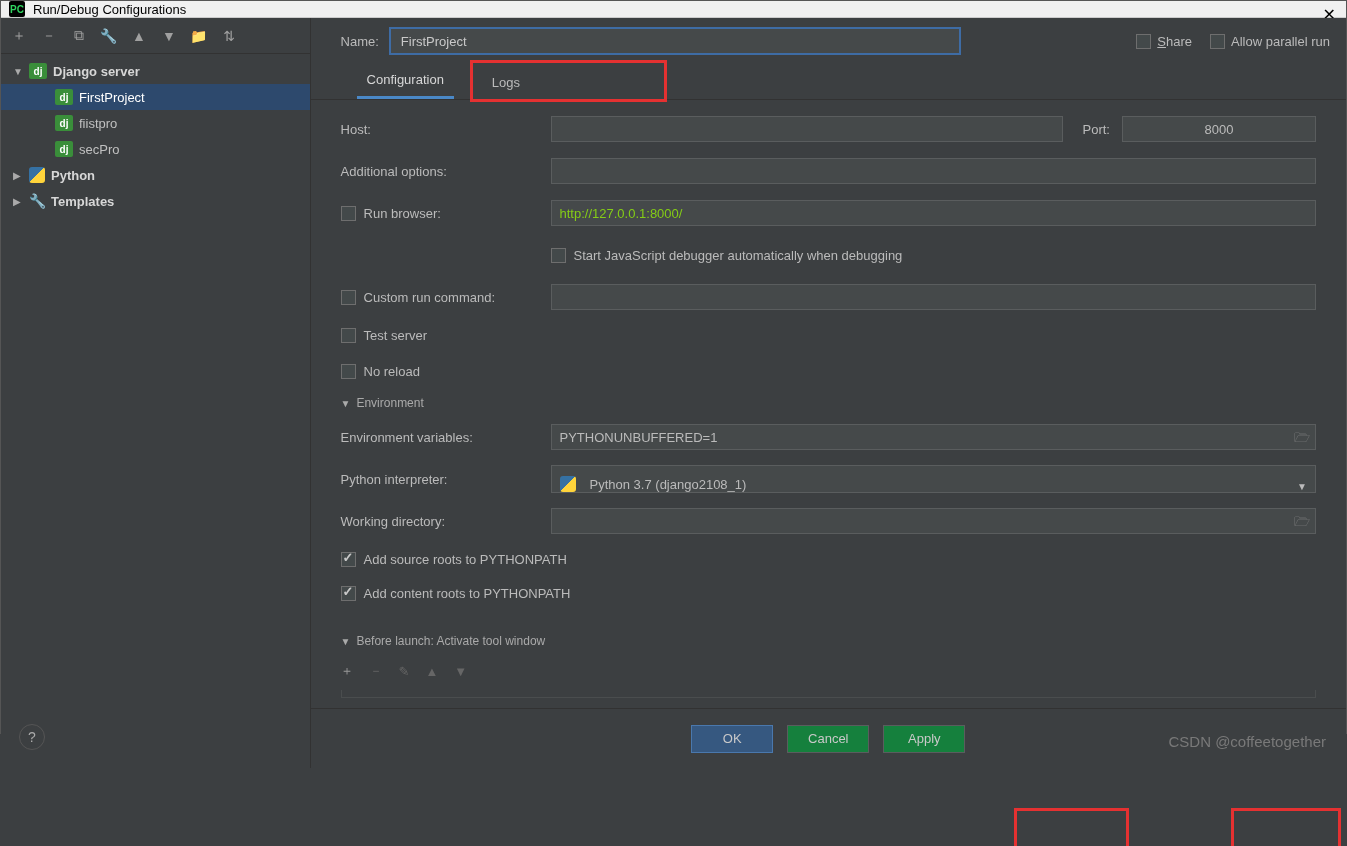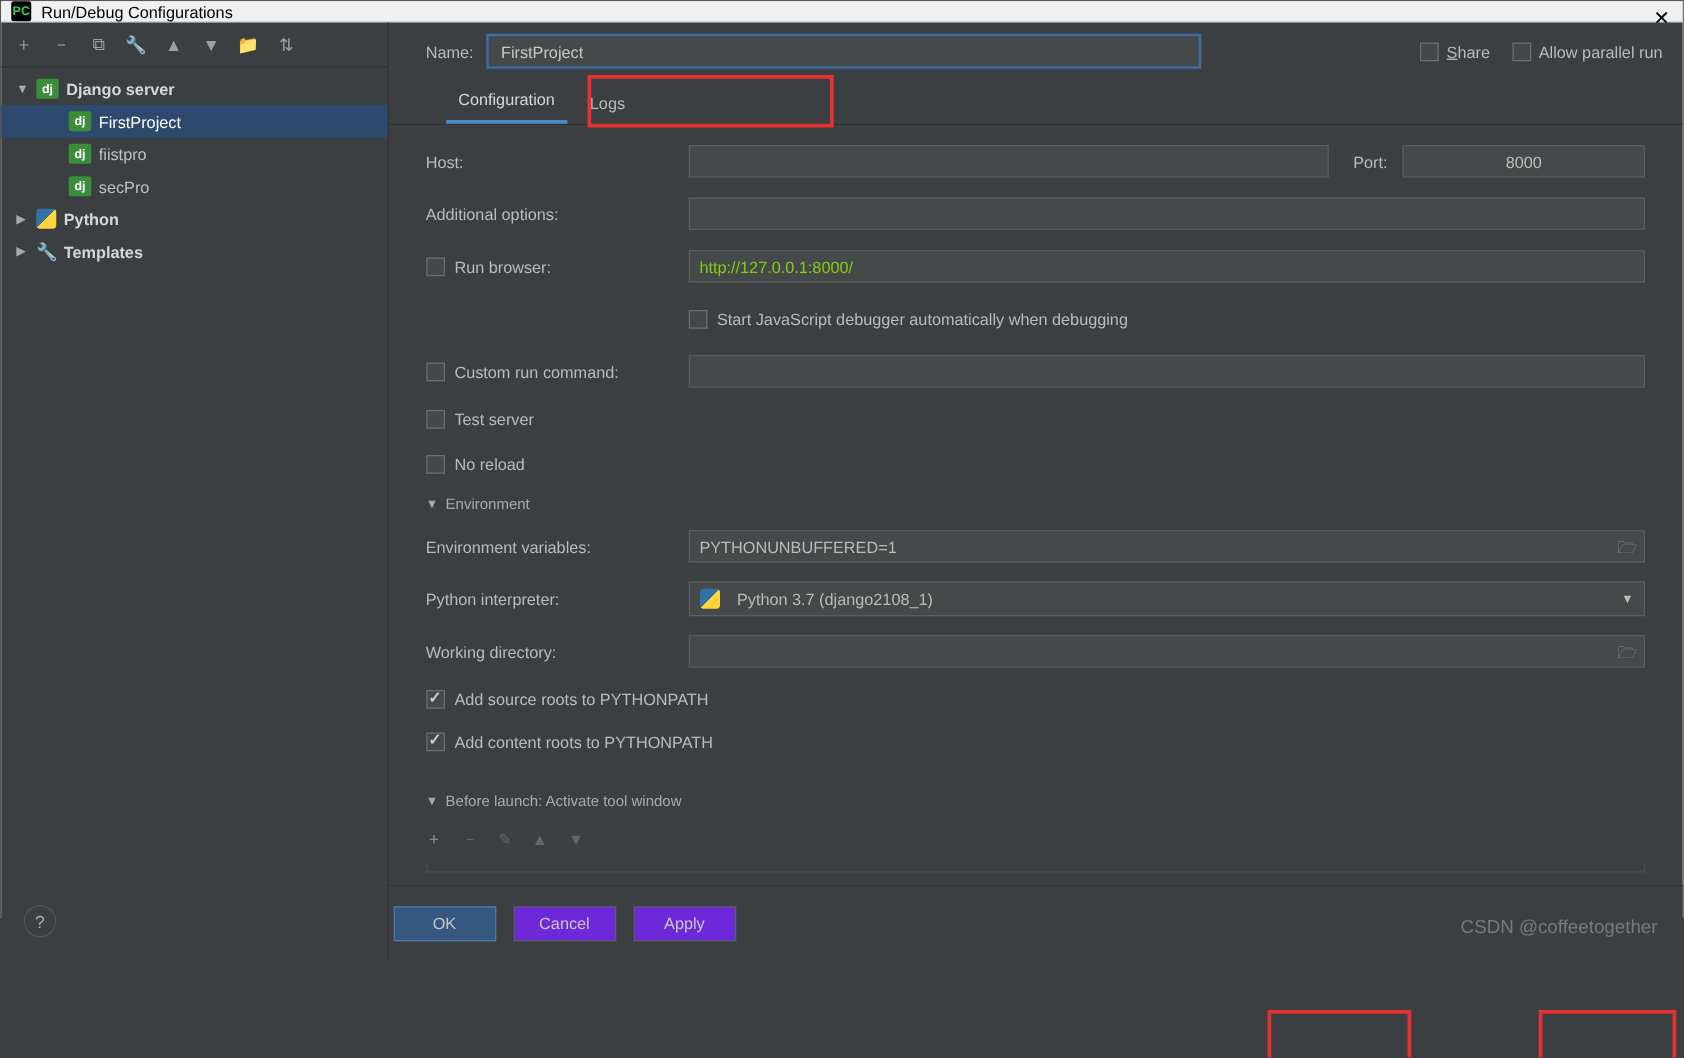--- a/index.html
+++ b/index.html
@@ -21,48 +21,48 @@
   .tpl-badge { display:inline-block; width:16px; height:16px; margin-right:6px; color:#aaa; font-size:14px;}
   .help-btn { position:absolute; bottom:18px; left:18px; width:26px; height:26px; border:1px solid #555; border-radius:13px; display:flex; align-items:center; justify-content:center; color:#aaa; cursor:pointer; font-size:14px;}
 
   .rightpanel { flex:1; display:flex; flex-direction:column; position:relative; }
   .top-row { height:46px; display:flex; align-items:center; padding:0 16px 0 30px; gap:10px;}
   .name-input { flex:0 0 572px; height:28px; background:#45494a; border:2px solid #3e6ca5; color:#c9c9c9; padding:0 10px; outline:none; font-size:13px;}
   .checkbox { width:15px; height:15px; border:1px solid #6e6e6e; background:#43494a; display:inline-block; cursor:pointer; position:relative;}
   .checkbox.checked::after { content:"✓"; position:absolute; top:-3px; left:1px; color:#c9c9c9; font-size:13px; font-weight:bold;}
   .right-checks { display:flex; align-items:center; gap:18px; margin-left:auto;}
   .right-checks label { display:flex; align-items:center; gap:6px; cursor:pointer;}
-  .tabs { height:36px; display:flex; align-items:flex-end; padding-left:46px; gap:8px; border-bottom:1px solid #323232;}
+  .tabs { height:36px; display:flex; align-items:flex-end; padding-left:46px; gap:28px; border-bottom:1px solid #323232;}
   .tab { padding:8px 10px 9px 10px; cursor:pointer; color:#bbbbbb;}
   .tab.active { color:#d7d7d7; border-bottom:3px solid #4a88c7; }
 
   .form { flex:1; overflow-y:auto; padding:12px 30px 10px 30px; position:relative;}
   .form-row { display:flex; align-items:center; min-height:34px; margin-bottom:8px; gap:12px;}
   .form-label { width:198px; flex-shrink:0; }
   .text-input { flex:1; height:26px; background:#45494a; border:1px solid #5a5d5e; color:#bbb; padding:0 8px; font-size:13px;}
   .text-input.compact { flex:0 0 80px; text-align:center;}
   .inline-cb { display:flex; align-items:center; gap:8px;}
   .indent-row { padding-left:210px;}
-  .select-input { flex:1; height:28px; background:#45494a; border:1px solid #5a5d5e; display:flex; align-items:center; padding:0 8px; gap:8px; cursor:pointer; position:relative;}
+  .select-input { flex:1; height:28px; background:#45494a; border:1px solid #5a5d5e; display:flex; align-items:flex-end; padding:0 8px; gap:8px; cursor:pointer; position:relative;}
   .select-input .chev { margin-left:auto; font-size:10px; color:#bbb;}
   .drag-handle { position:absolute; left:-18px; top:340px; color:#777; font-size:12px; letter-spacing:-2px;}
   .section-head { display:flex; align-items:center; gap:6px; margin:12px 0 10px 0; color:#aaa; font-size:12px;}
   .section-head .tri { font-size:10px;}
   .floatright-icon { position:absolute; right:6px; top:4px; color:#888; font-size:13px;}
   .small-toolbar { display:flex; align-items:center; gap:16px; padding:4px 0; color:#999;}
   .small-toolbar .dim { color:#666;}
   .scrolltrack { position:absolute; right:2px; top:96px; width:10px; height:680px; }
 
   .red-box { position:absolute; border:3px solid #e53131; pointer-events:none;}
   .red-name { left:469px; top:42px; width:197px; height:42px;}
   .red-ok { left:1013px; top:790px; width:115px; height:46px;}
   .red-apply { left:1230px; top:790px; width:110px; height:46px;}
 
-  .footer { height:60px; border-top:1px solid #323232; display:flex; align-items:center; justify-content:flex-start; gap:14px; padding:0 4px; background:#3c3f41;}
-  .btn { height:28px; min-width:82px; padding:0 14px; border:1px solid #5a5d5e; background:#6d28d9; color:#c9c9c9; cursor:pointer; font-size:13px;}
+  .footer { height:60px; border-top:1px solid #323232; display:flex; align-items:center; justify-content:center; gap:14px; padding:0 4px; background:#3c3f41;}
+  .btn { height:28px; min-width:82px; padding:0 14px; border:1px solid #5a5d5e; background:#15803d; color:#c9c9c9; cursor:pointer; font-size:13px;}
   .btn.primary { background:#365880; border-color:#4a78ad;}
   .watermark { position:absolute; right:20px; bottom:18px; color:#797979; font-size:15px; pointer-events:none;}
   .with-icon-right { position:relative;}
 </style>
 </head>
 <body>
 
 <div class="window">
 
   <div class="titlebar">

